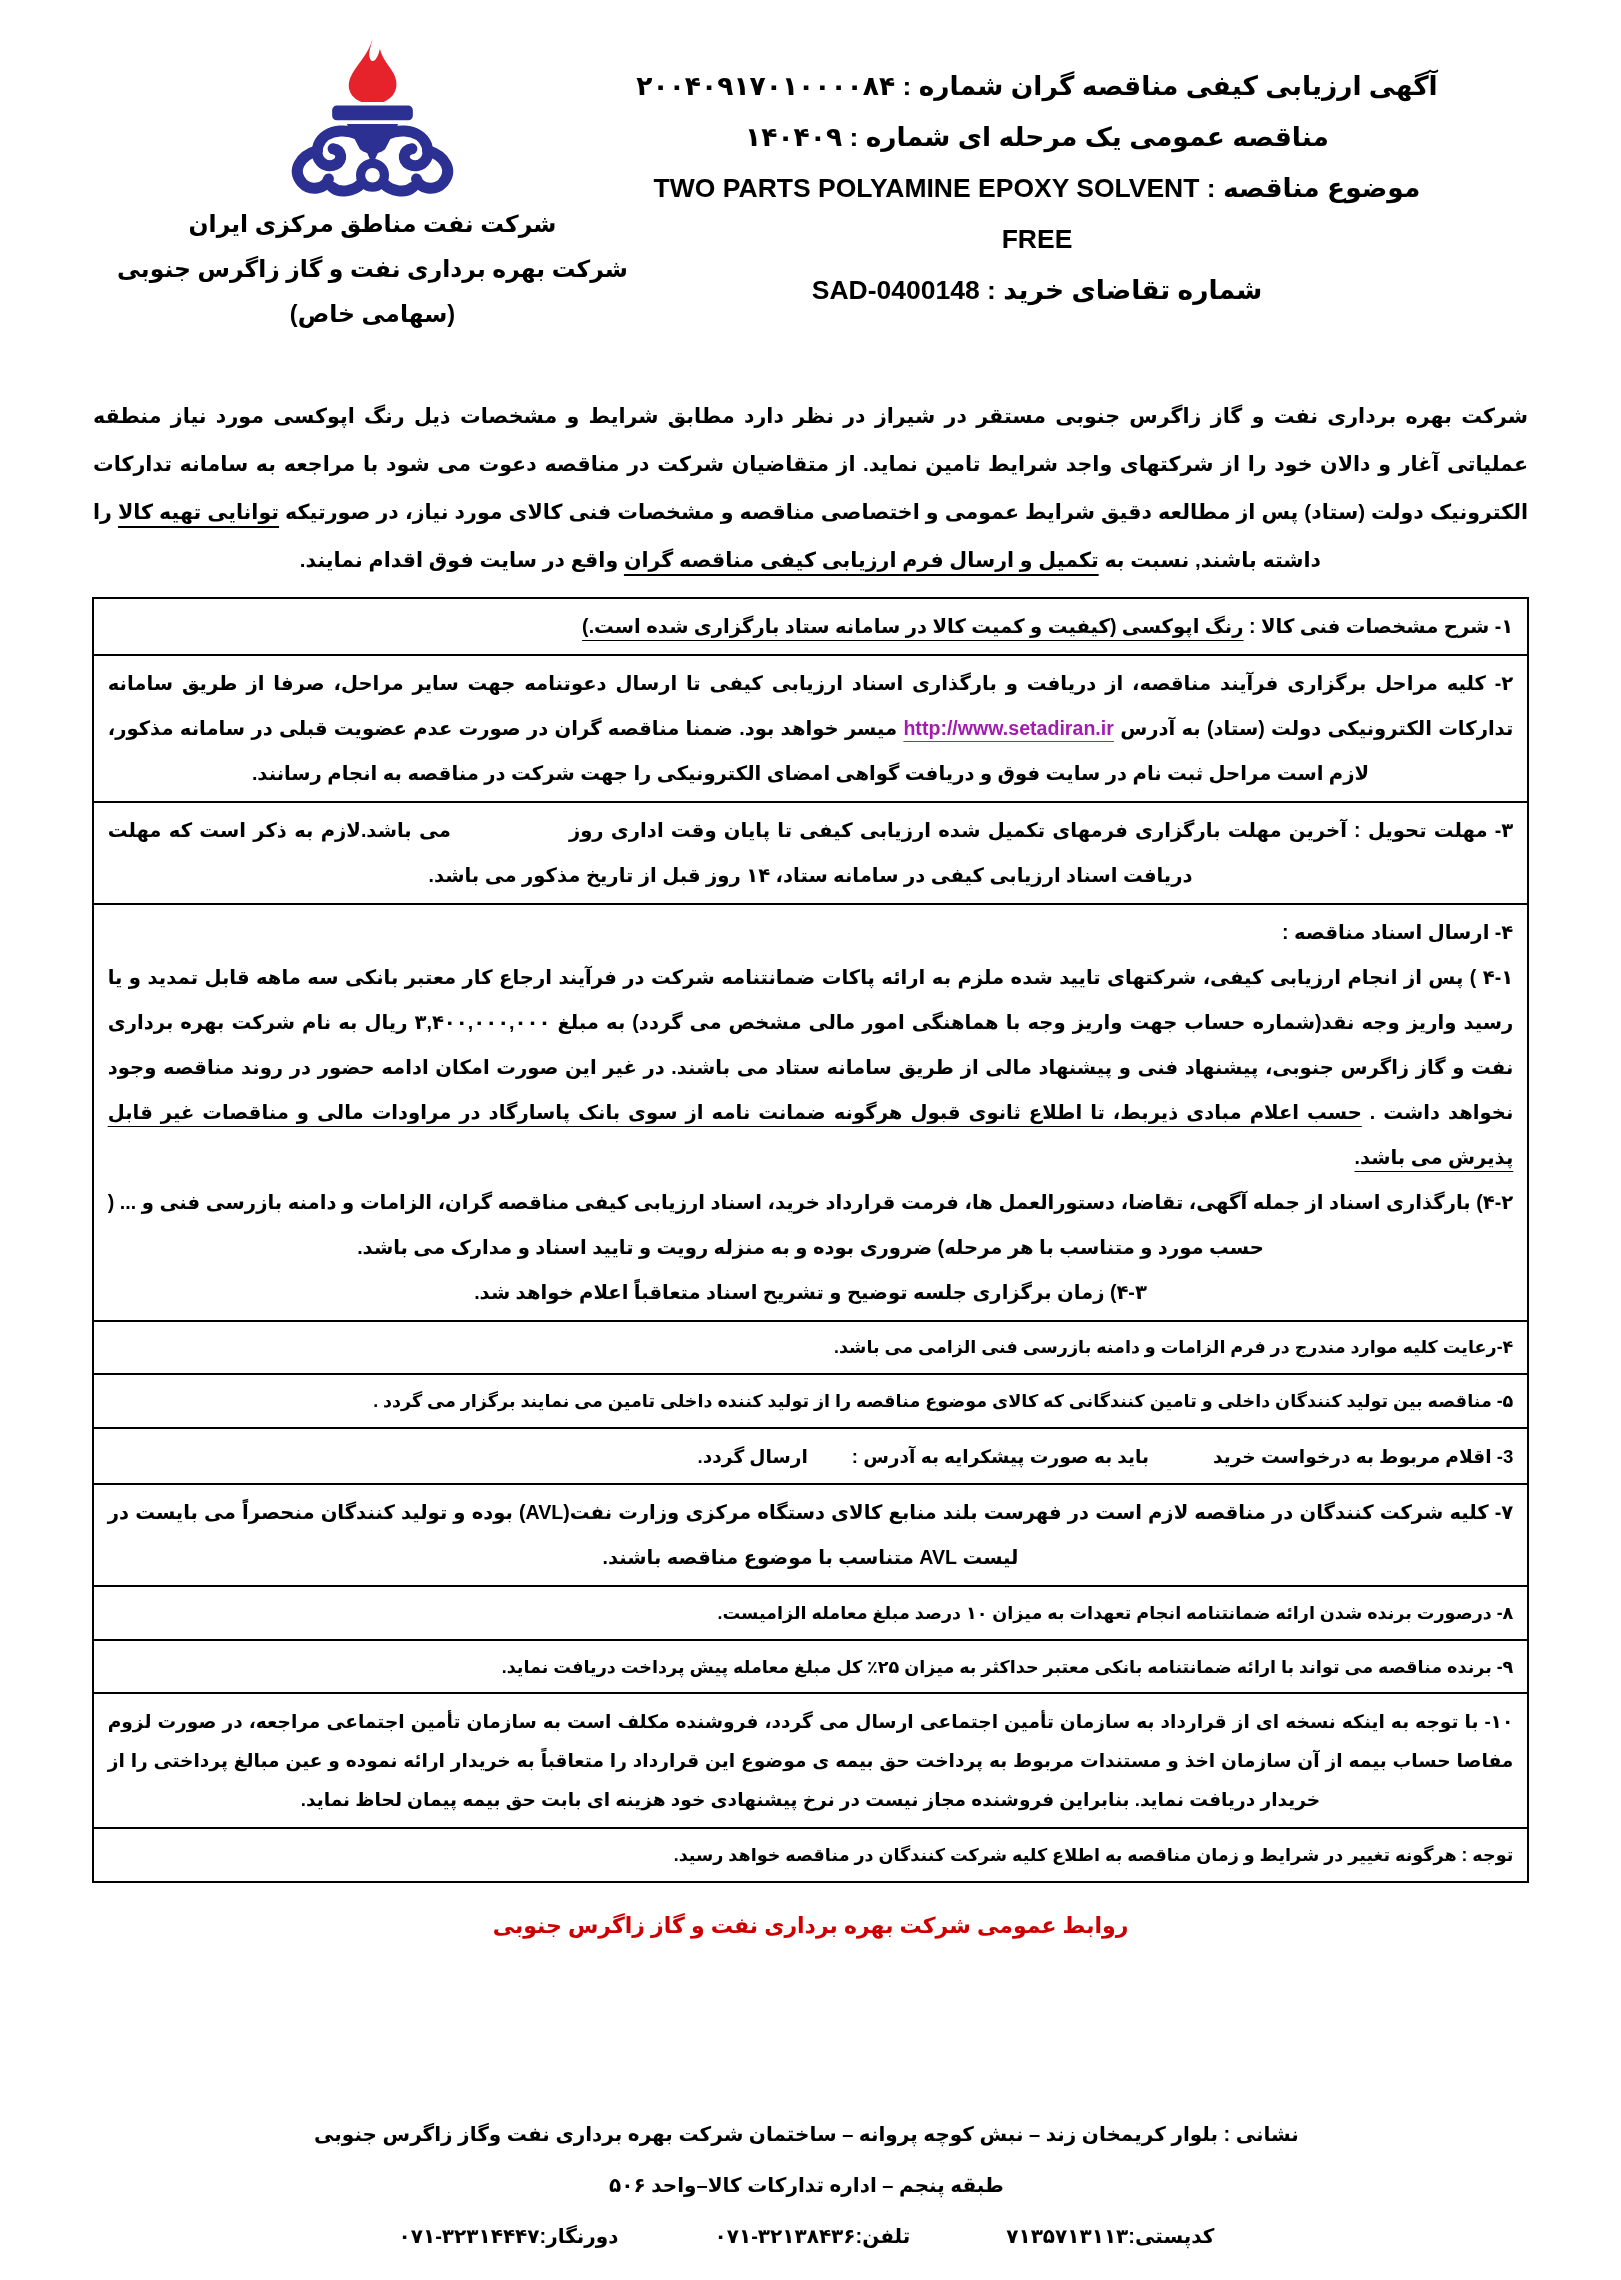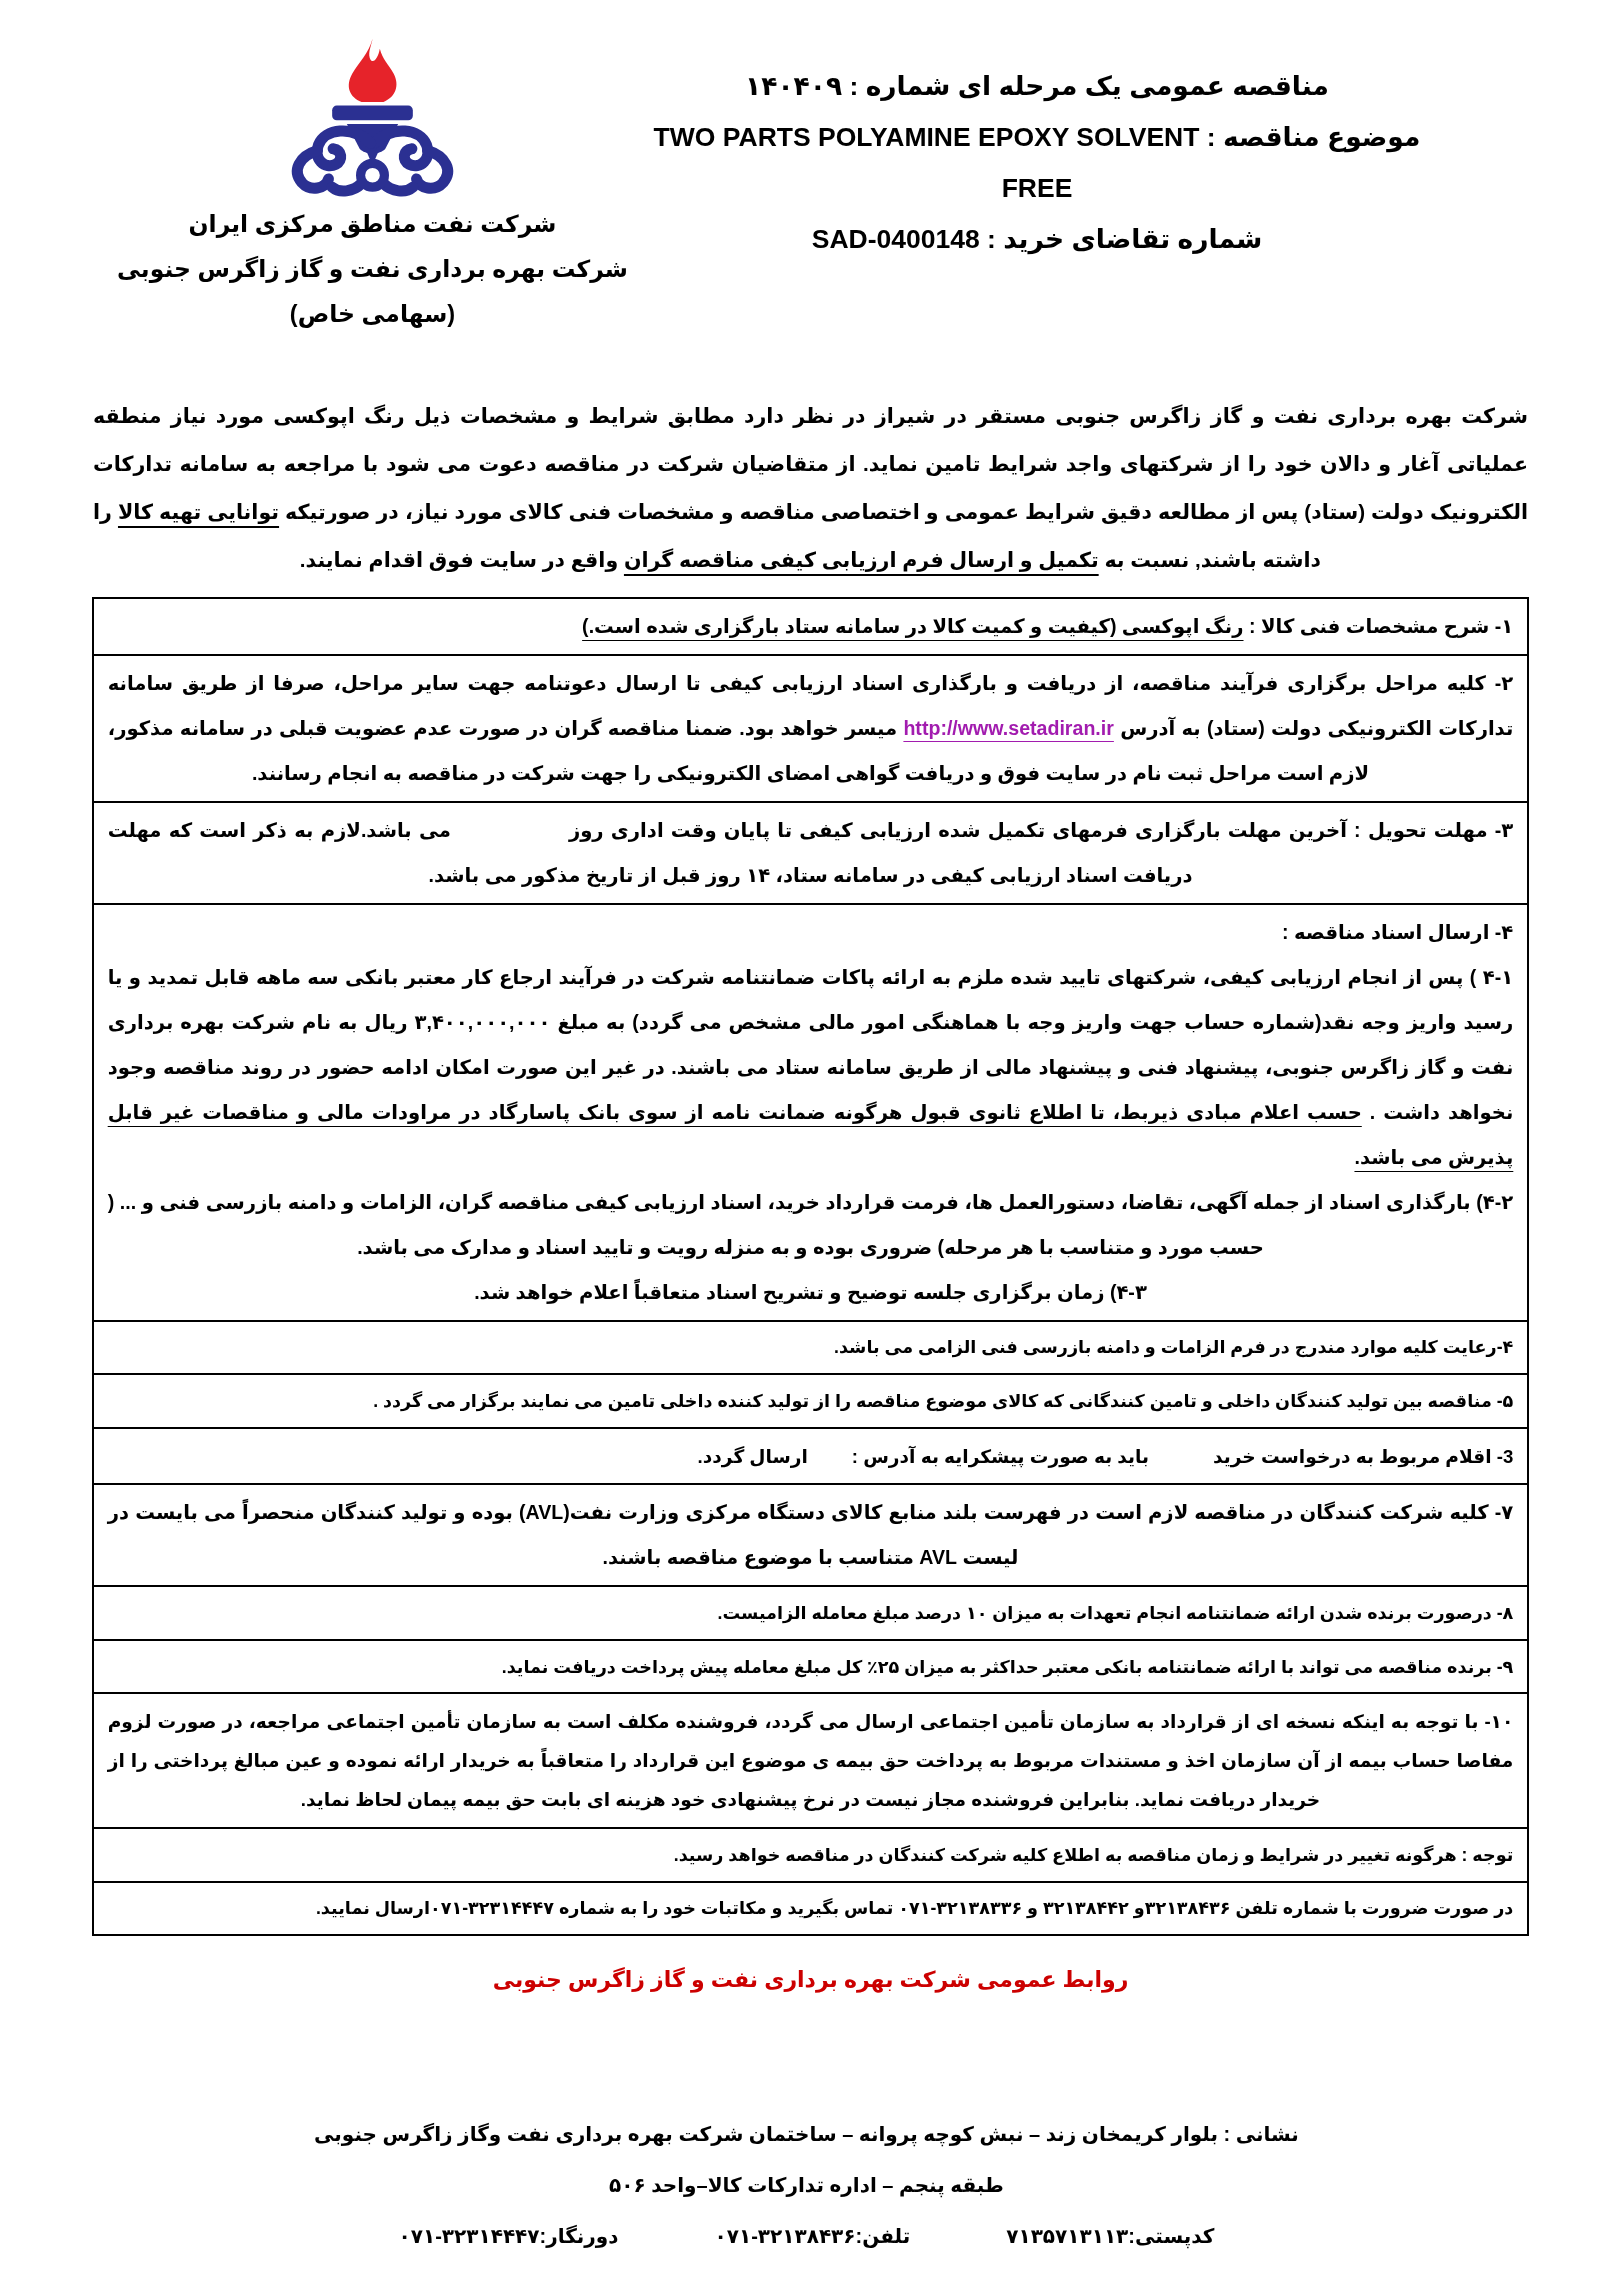--- a/index.html
+++ b/index.html
@@ -96,20 +96,21 @@
           </g>
           <circle cx="100" cy="153" r="13" fill="none" stroke="#2b3092" stroke-width="10"></circle>
         </svg>
       </div>
       <div class="brand-line">شرکت نفت مناطق مرکزی ایران</div>
       <div class="brand-line">شرکت بهره برداری نفت و گاز زاگرس جنوبی</div>
       <div class="brand-line">(سهامی خاص)</div>
     </div>
 
     <div class="titles">
+      <div class="t-line">آگهی ارزیابی کیفی مناقصه گران شماره : ۲۰۰۴۰۹۱۷۰۱۰۰۰۰۸۴</div>
       <div class="t-line">مناقصه عمومی یک مرحله ای شماره : ۱۴۰۴۰۹</div>
       <div class="t-line">موضوع مناقصه  : TWO PARTS POLYAMINE EPOXY SOLVENT</div>
       <div class="t-line">FREE</div>
       <div class="t-line">شماره تقاضای خرید : SAD-0400148</div>
     </div>
   </div>
 
   <p class="intro"><span>شرکت بهره برداری نفت و گاز زاگرس جنوبی مستقر در شیراز در نظر دارد مطابق شرایط و مشخصات ذیل رنگ اپوکسی مورد نیاز منطقه عملیاتی آغار و دالان خود را از شرکتهای واجد شرایط تامین نماید. از متقاضیان شرکت در مناقصه دعوت می شود با مراجعه به سامانه تدارکات الکترونیک دولت (ستاد) پس از مطالعه دقیق شرایط عمومی و اختصاصی مناقصه و مشخصات فنی کالای مورد نیاز، در صورتیکه </span><span class="u">توانایی تهیه کالا</span><span> را داشته باشند, نسبت به </span><span class="u">تکمیل و ارسال فرم ارزیابی کیفی مناقصه گران</span><span> واقع در سایت فوق اقدام نمایند.</span></p>
 
   <div class="tender-table">
@@ -144,21 +145,20 @@
     <div class="trow justify-c">۷-  کلیه شرکت کنندگان در مناقصه لازم است در فهرست بلند منابع کالای دستگاه مرکزی وزارت نفت(AVL) بوده و تولید کنندگان منحصراً می بایست در لیست AVL  متناسب با موضوع مناقصه باشند.</div>
 
     <div class="trow small">۸- درصورت برنده شدن ارائه ضمانتنامه انجام تعهدات به میزان ۱۰ درصد مبلغ معامله الزامیست.</div>
 
     <div class="trow small">۹- برنده مناقصه می تواند با ارائه ضمانتنامه بانکی معتبر حداکثر به میزان ۲۵٪ کل مبلغ معامله پیش پرداخت دریافت نماید.</div>
 
     <div class="trow mid justify-c">۱۰- با توجه به اینکه نسخه ای از قرارداد به سازمان تأمین اجتماعی ارسال می گردد، فروشنده مکلف است به سازمان تأمین اجتماعی مراجعه، در صورت لزوم مفاصا حساب بیمه از آن سازمان اخذ و مستندات مربوط به پرداخت حق بیمه ی موضوع این قرارداد را متعاقباً به خریدار ارائه نموده و عین مبالغ پرداختی را از خریدار دریافت نماید. بنابراین فروشنده مجاز نیست در نرخ پیشنهادی خود هزینه ای بابت حق بیمه پیمان لحاظ نماید.</div>
 
     <div class="trow small">توجه : هرگونه تغییر در شرایط و زمان مناقصه به اطلاع کلیه شرکت کنندگان در مناقصه خواهد رسید.</div>
 
-    <div class="trow small">در صورت ضرورت با شماره تلفن ۳۲۱۳۸۴۳۶و ۳۲۱۳۸۴۴۲ و ۳۲۱۳۸۳۳۶-۰۷۱ تماس بگیرید و مکاتبات خود را به شماره ۳۲۳۱۴۴۴۷-۰۷۱ارسال نمایید.</div>
   </div>
 
   <div class="signature">روابط عمومی شرکت بهره برداری نفت و گاز زاگرس جنوبی</div>
 
   <div class="footer">
     <div>نشانی : بلوار کریمخان زند – نبش کوچه پروانه – ساختمان شرکت بهره برداری نفت وگاز زاگرس جنوبی</div>
     <div>طبقه پنجم – اداره تدارکات کالا–واحد ۵۰۶</div>
     <div class="contacts">
       <span>کدپستی:۷۱۳۵۷۱۳۱۱۳</span><span>تلفن:۳۲۱۳۸۴۳۶-۰۷۱</span><span>دورنگار:۳۲۳۱۴۴۴۷-۰۷۱</span>
     </div>

